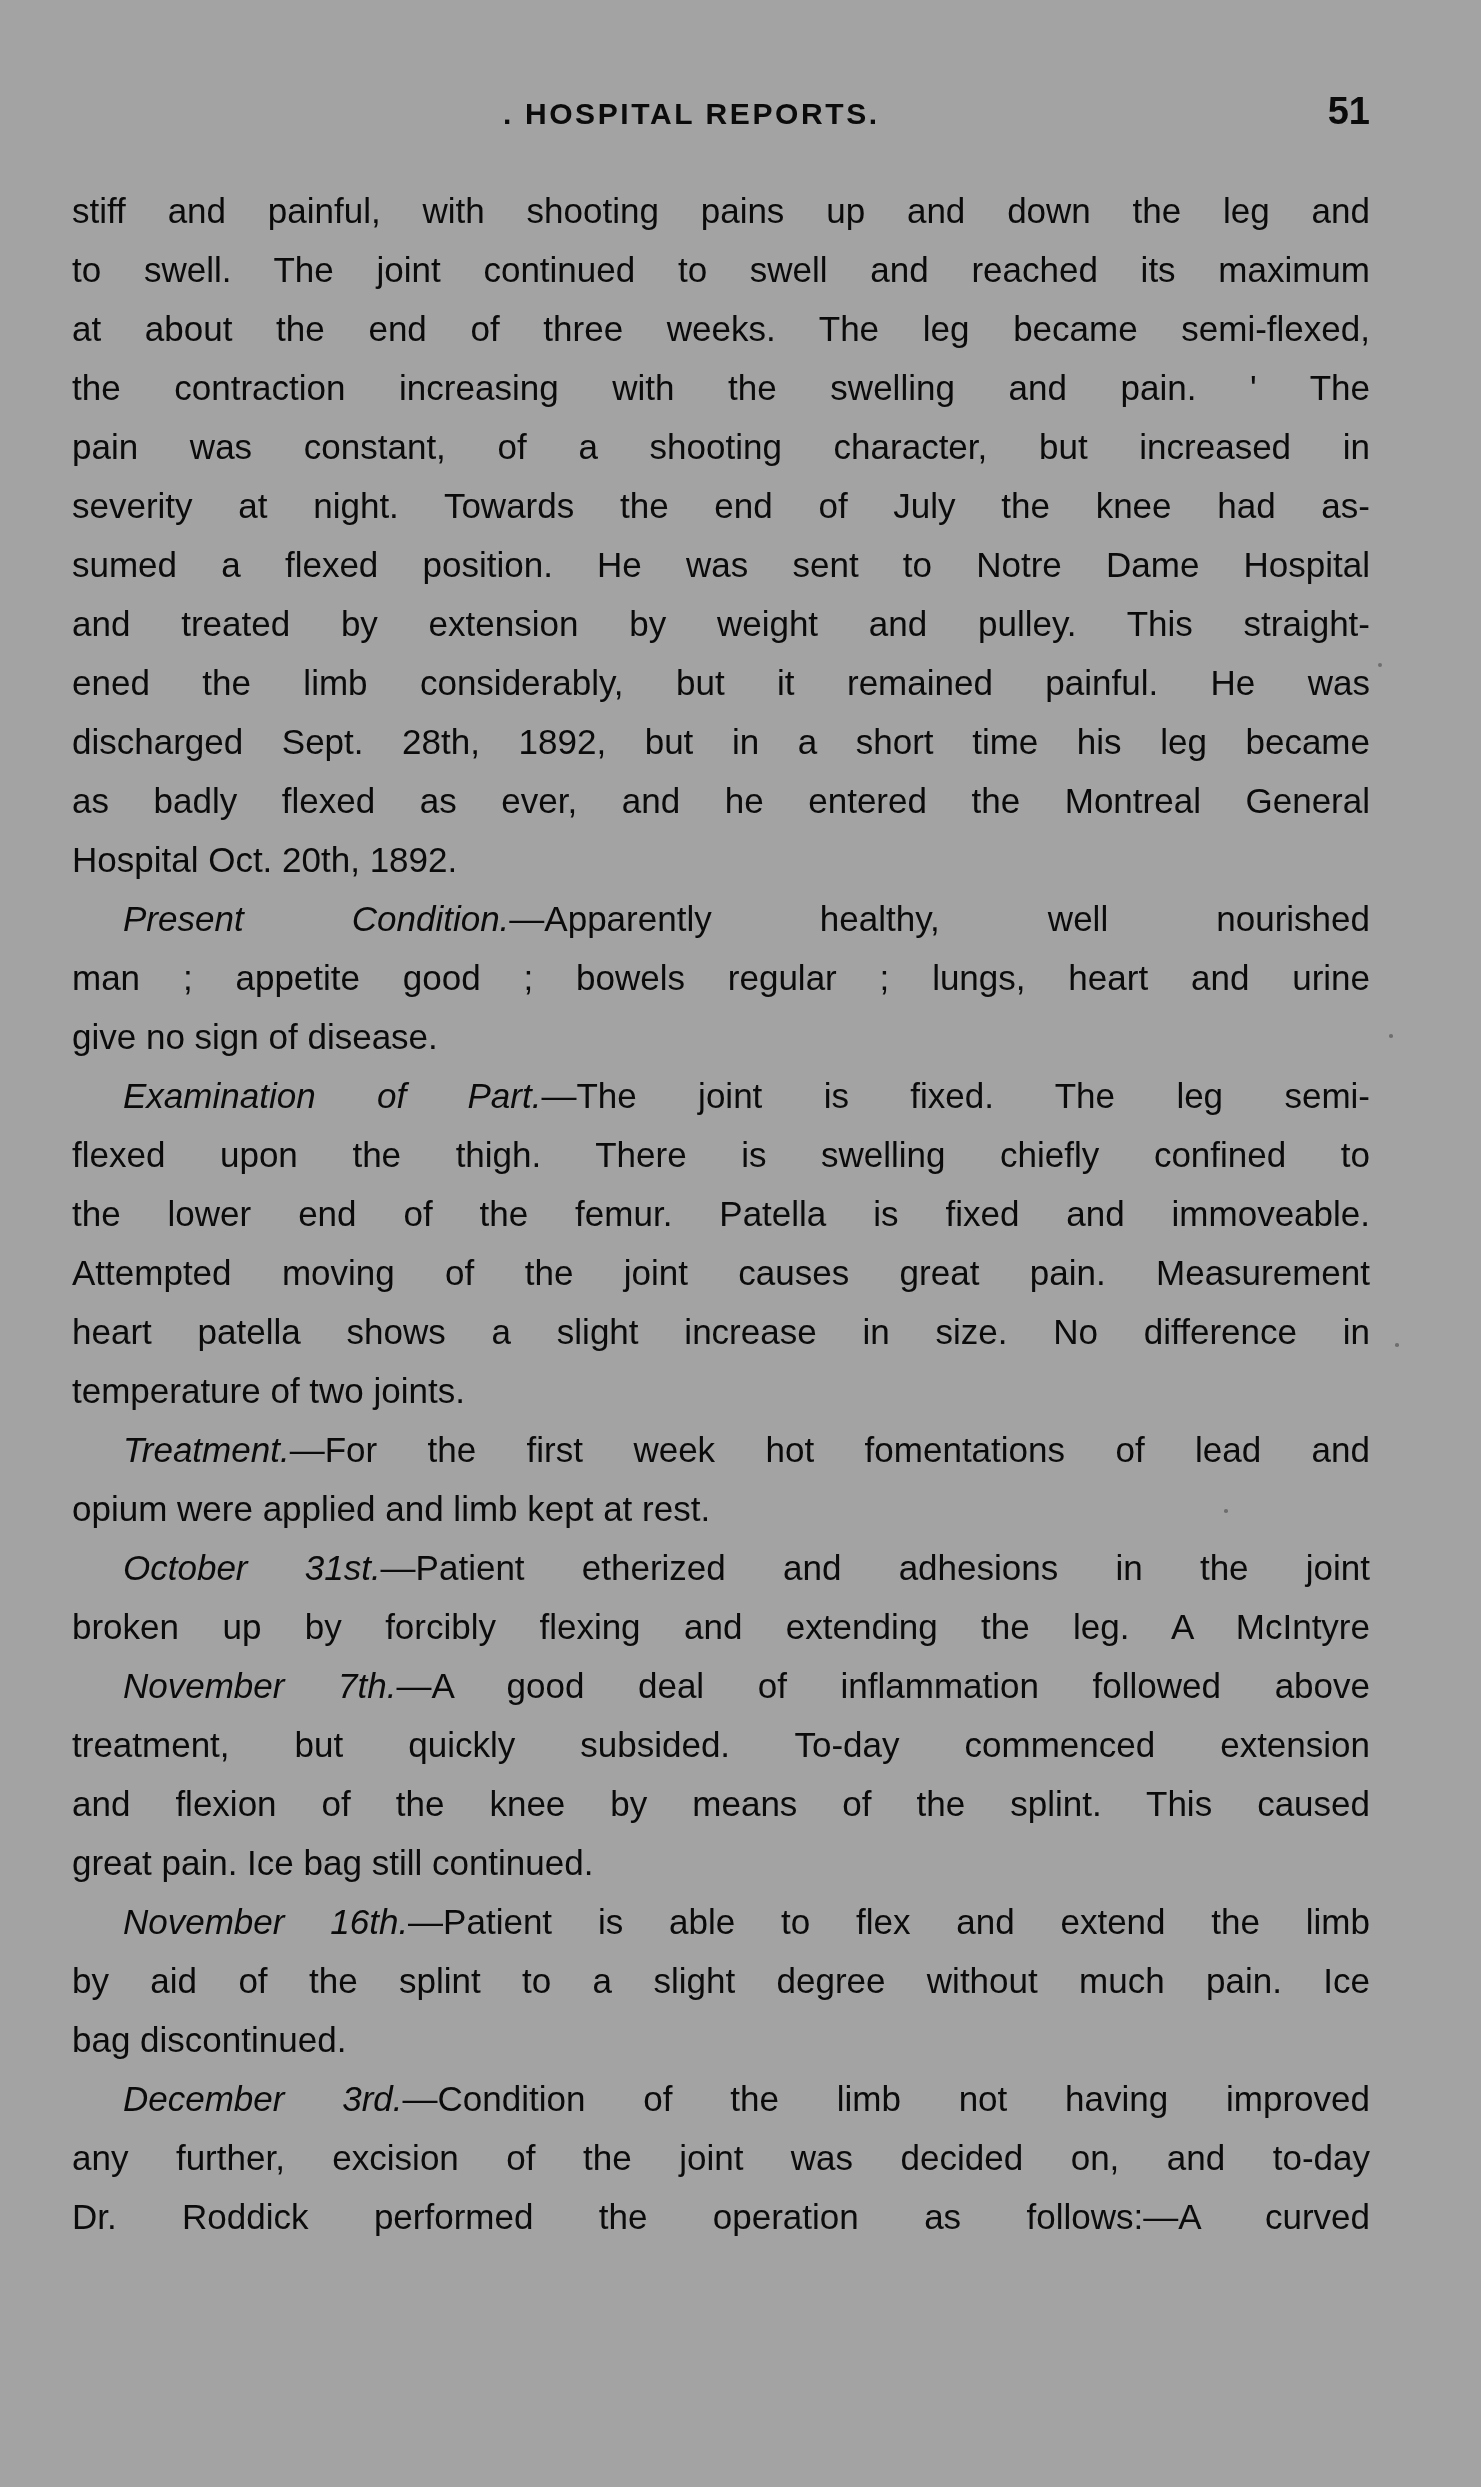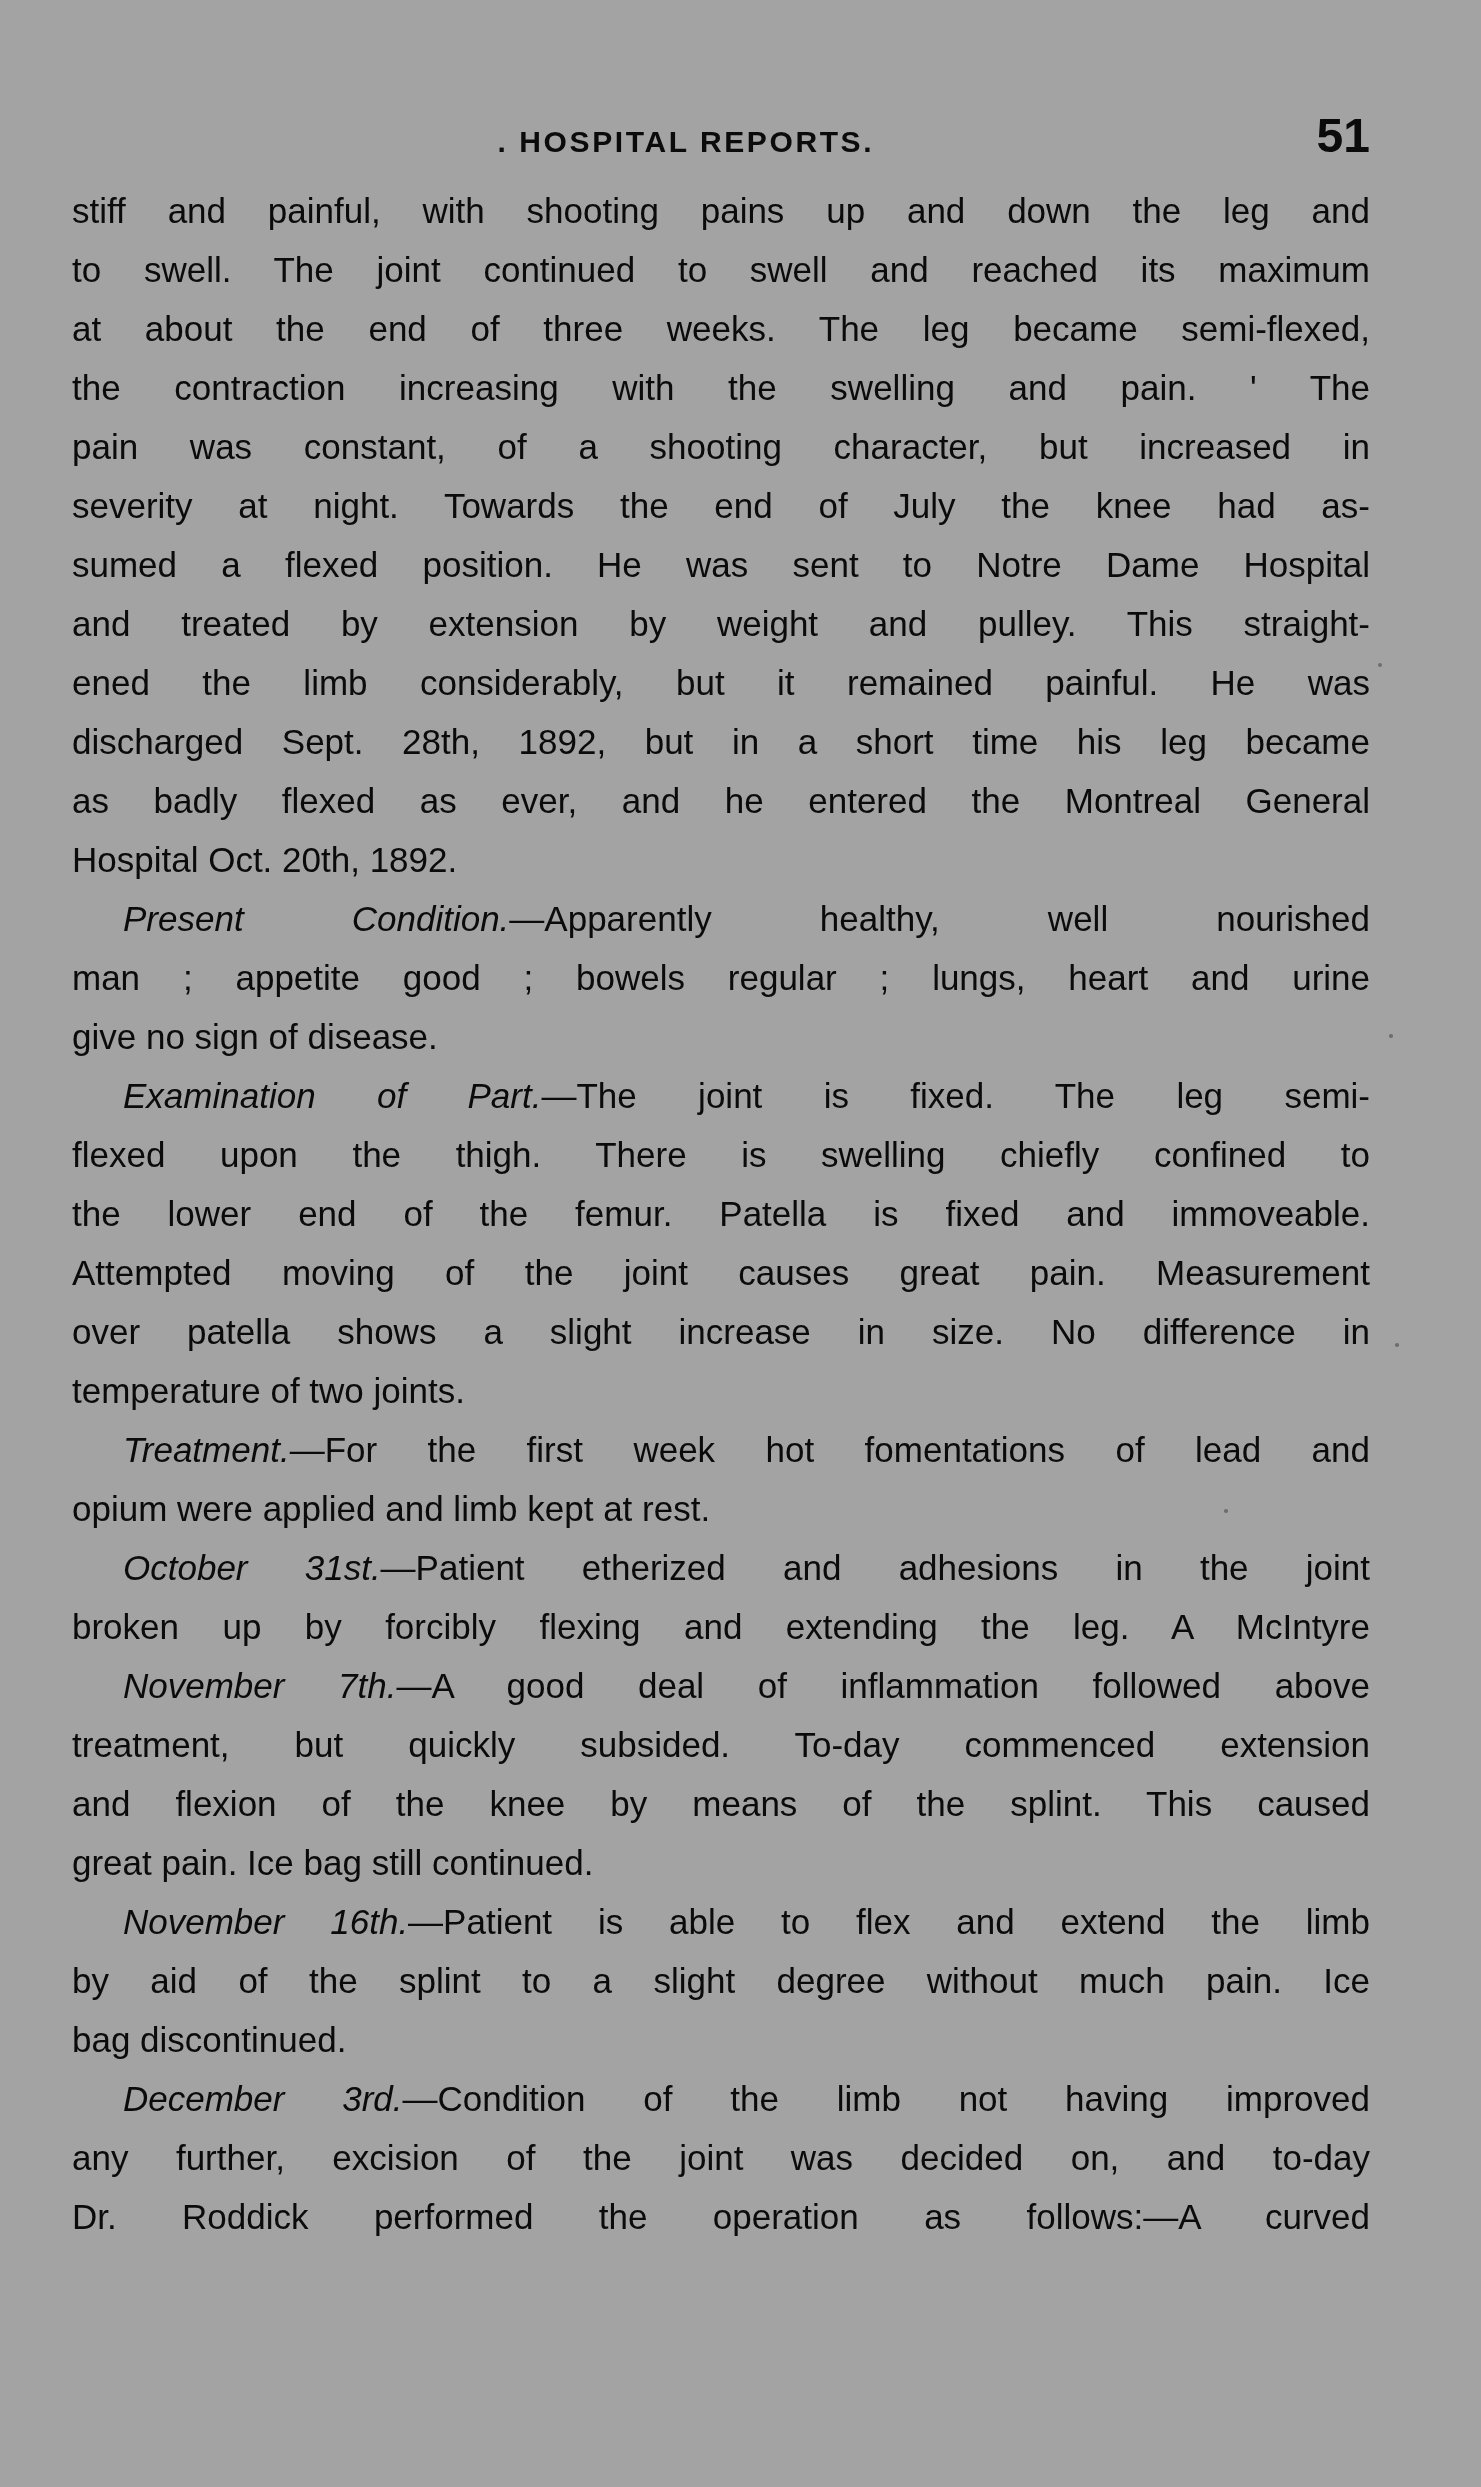--- a/index.html
+++ b/index.html
@@ -26,23 +26,22 @@
   }
   .head-spacer { width: 105px; }
   .head-title {
     font-size: 30px;
     font-weight: bold;
     letter-spacing: 2.6px;
     transform: translateX(-61px);
     white-space: nowrap;
   }
   .head-page-number {
-    font-size: 48px;
+    font-size: 38px;
     font-weight: bold;
-    margin-top: 18px;
   }
   .text-body {
     margin-top: 51px;
     font-size: 35px;
     line-height: 59px;
   }
   .line {
     text-align: justify;
     text-align-last: justify;
     white-space: normal;
@@ -87,21 +86,21 @@
       <div class="line">discharged Sept. 28th, 1892, but in a short time his leg became</div>
       <div class="line">as badly flexed as ever, and he entered the Montreal General</div>
       <div class="line para-end">Hospital Oct. 20th, 1892.</div>
       <div class="line indent"><i>Present Condition.</i>—Apparently healthy, well nourished</div>
       <div class="line">man ; appetite good ; bowels regular ; lungs, heart and urine</div>
       <div class="line para-end">give no sign of disease.</div>
       <div class="line indent"><i>Examination of Part.</i>—The joint is fixed. The leg semi-</div>
       <div class="line">flexed upon the thigh. There is swelling chiefly confined to</div>
       <div class="line">the lower end of the femur. Patella is fixed and immoveable.</div>
       <div class="line">Attempted moving of the joint causes great pain. Measurement</div>
-      <div class="line">over patella shows a slight increase in size. No difference in</div>
+      <div class="line">heart patella shows a slight increase in size. No difference in</div>
       <div class="line para-end">temperature of two joints.</div>
       <div class="line indent"><i>Treatment.</i>—For the first week hot fomentations of lead and</div>
       <div class="line para-end">opium were applied and limb kept at rest.</div>
       <div class="line indent"><i>October 31st.</i>—Patient etherized and adhesions in the joint</div>
       <div class="line">broken up by forcibly flexing and extending the leg. A McIntyre</div>
       <div class="line indent"><i>November 7th.</i>—A good deal of inflammation followed above</div>
       <div class="line">treatment, but quickly subsided. To-day commenced extension</div>
       <div class="line">and flexion of the knee by means of the splint. This caused</div>
       <div class="line para-end">great pain. Ice bag still continued.</div>
       <div class="line indent"><i>November 16th.</i>—Patient is able to flex and extend the limb</div>

